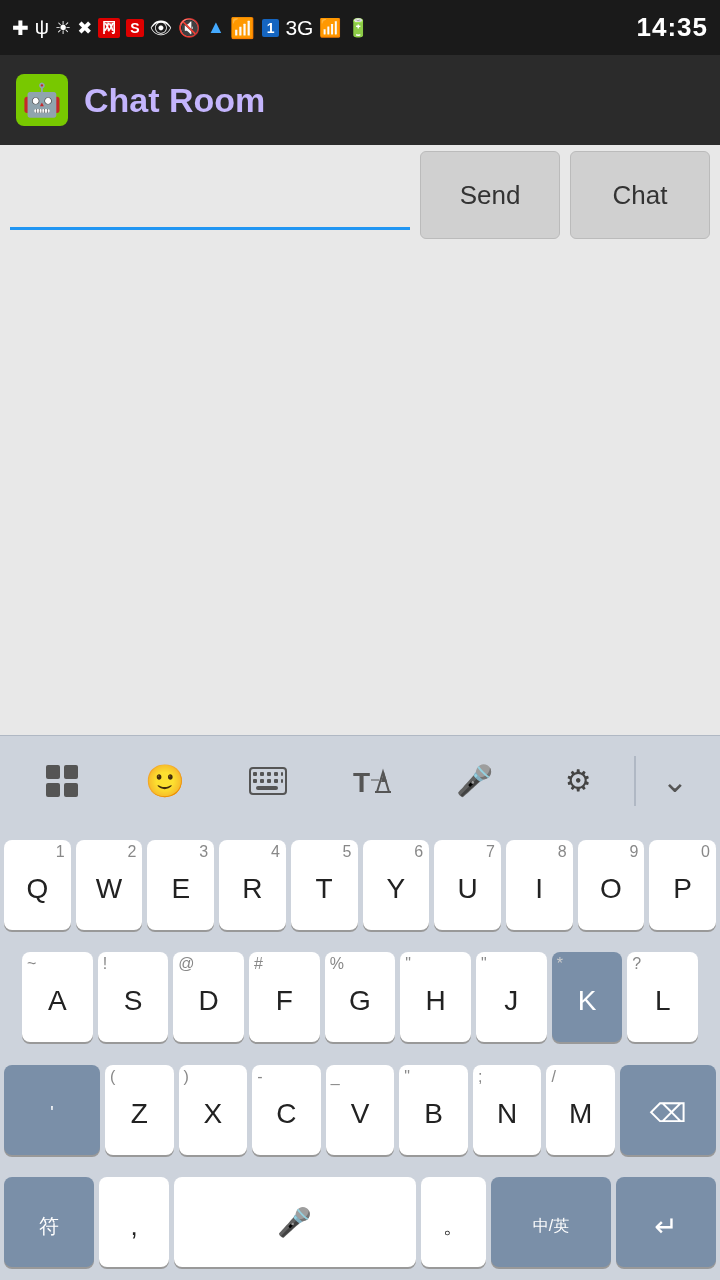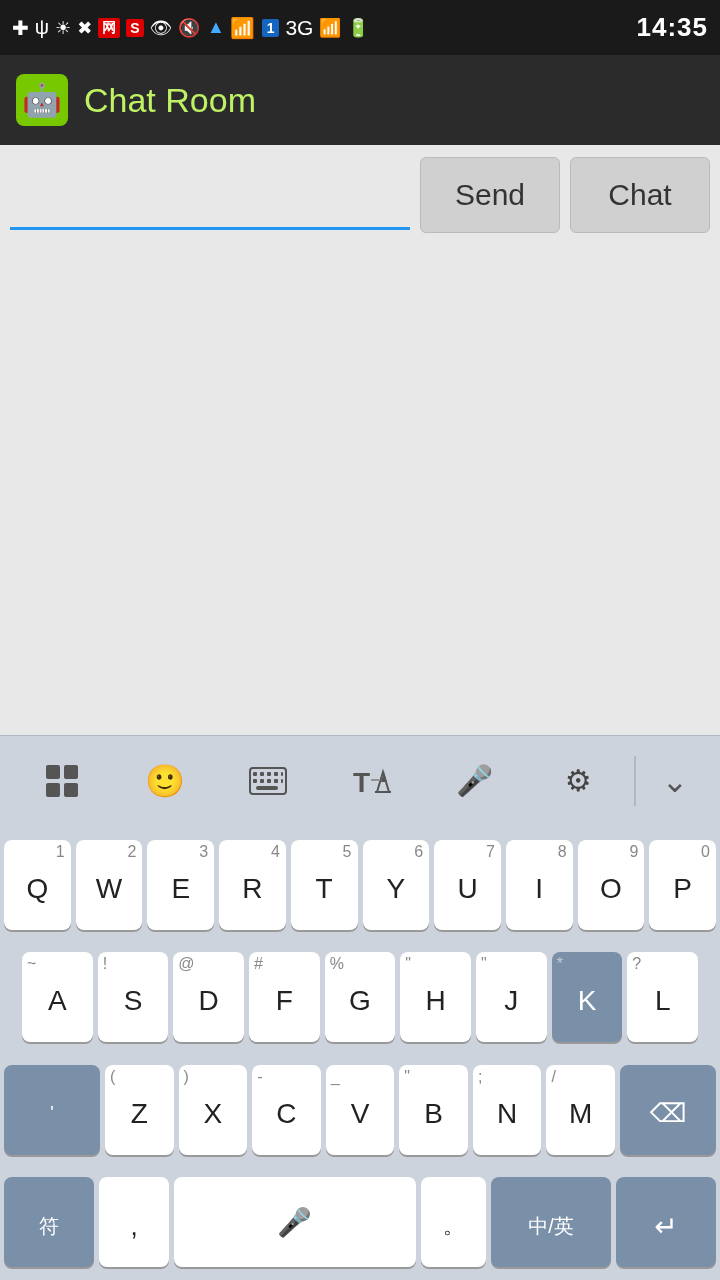--- a/index.html
+++ b/index.html
@@ -37,23 +37,23 @@
       gap: 16px;
     }
     #app-bar .logo {
       width: 52px; height: 52px;
       background: #78c800;
       border-radius: 8px;
       display: flex; align-items: center; justify-content: center;
       font-size: 28px;
     }
     #app-bar .title {
-      color: #bef264;
+      color: #c4b5fd;
       font-size: 34px;
-      font-weight: 400;
+      font-weight: 700;
     }
 
     
     #input-area {
       width: 720px;
       height: 100px;
       background: #e8e8e8;
       display: flex;
       align-items: center;
       padding: 10px 10px;
@@ -64,26 +64,26 @@
       height: 70px;
       border: none;
       border-bottom: 3px solid #2196F3;
       background: transparent;
       font-size: 26px;
       outline: none;
       padding: 4px 2px;
       color: #333;
     }
     .action-btn {
-      height: 76px;
+      height: 88px;
       min-width: 140px;
       background: #d0d0d0;
       border: 1px solid #bbb;
       border-radius: 6px;
-      font-size: 30px;
+      font-size: 26px;
       color: #333;
       cursor: pointer;
       display: flex; align-items: center; justify-content: center;
     }
 
     
     #chat-area {
       width: 720px;
       height: 490px;
       background: #e8e8e8;
@@ -423,19 +423,19 @@
     <div class="key" style="flex:0.9; max-width:70px">
         <span class="key-label" style="font-size:26px">,</span>
       </div>
     <div class="key key-space" style="flex:3">
         <span style="font-size:28px">🎤</span>
       </div>
     <div class="key key-period" style="flex:0.8; max-width:70px">
         <span class="key-label" style="font-size:22px">。</span>
       </div>
     <div class="key key-special" style="flex:1.5; max-width:120px">
-        <span class="key-label" style="font-size:20px">中/英</span>
+        <span class="key-label" style="font-size:16px">中/英</span>
       </div>
     <div class="key key-enter" style="flex:1.3; max-width:100px">
         <span class="key-label" style="font-size:28px; color:white">↵</span>
       </div>
   </div>
 </div>
 
 </body></html>

